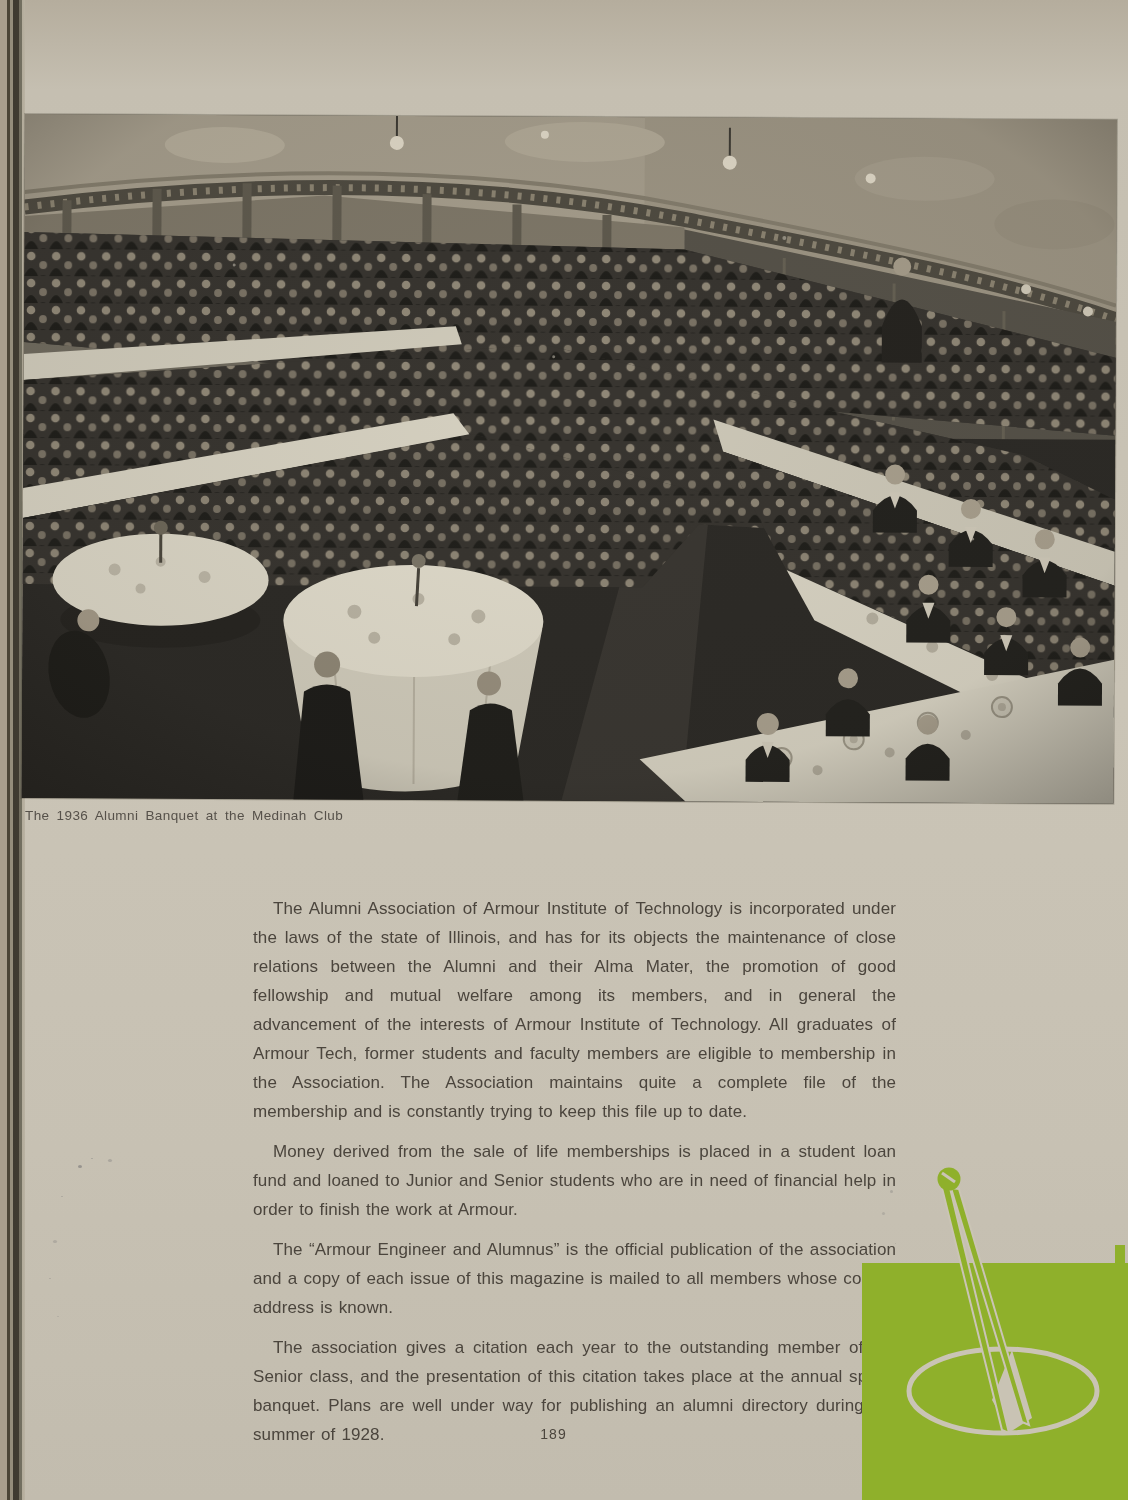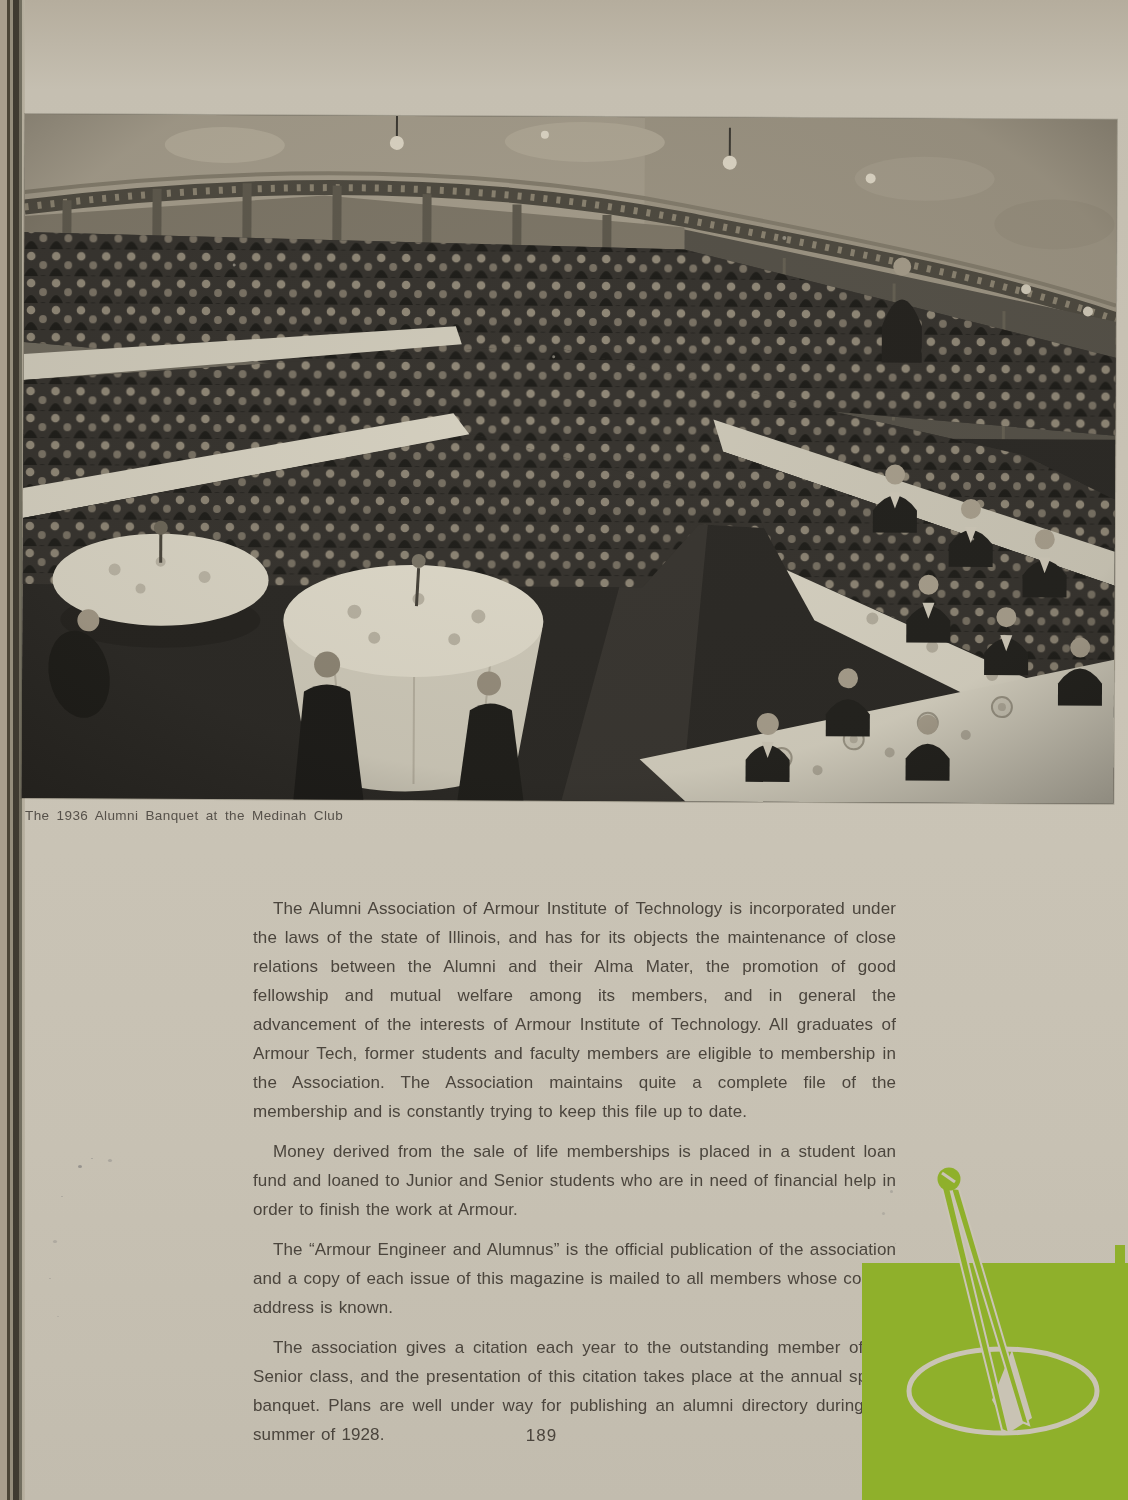--- a/index.html
+++ b/index.html
@@ -33,22 +33,22 @@
     letter-spacing:.4px;word-spacing:3px;
   }
   
   .article{
     position:absolute;left:220px;top:894px;width:643px;
     font-size:17px;line-height:29px;color:#4b453d;
     text-align:justify;letter-spacing:.1px;word-spacing:1.2px;margin-left:33px;
   }
   .article p{margin:0 0 11px 0;text-indent:20px;}
   .pagenum{
-    position:absolute;left:220px;top:1426px;width:643px;
-    text-align:center;font-size:17px;color:#4b453d;letter-spacing:1px;
+    position:absolute;left:232px;top:1426px;width:643px;
+    text-align:center;font-size:14px;color:#4b453d;letter-spacing:1px;
   }
   
   .corner-graphic{position:absolute;left:860px;top:1148px;width:268px;height:352px;}
   
   .smudge{
     position:absolute;left:78px;top:1165px;width:4px;height:3px;border-radius:50%;
     background:rgba(85,85,92,.42);
     box-shadow:12px -8px 0 -1px rgba(85,85,92,.30),
                30px -6px 0 0 rgba(85,85,92,.24),
                44px -2px 0 -2px rgba(85,85,92,.18),

